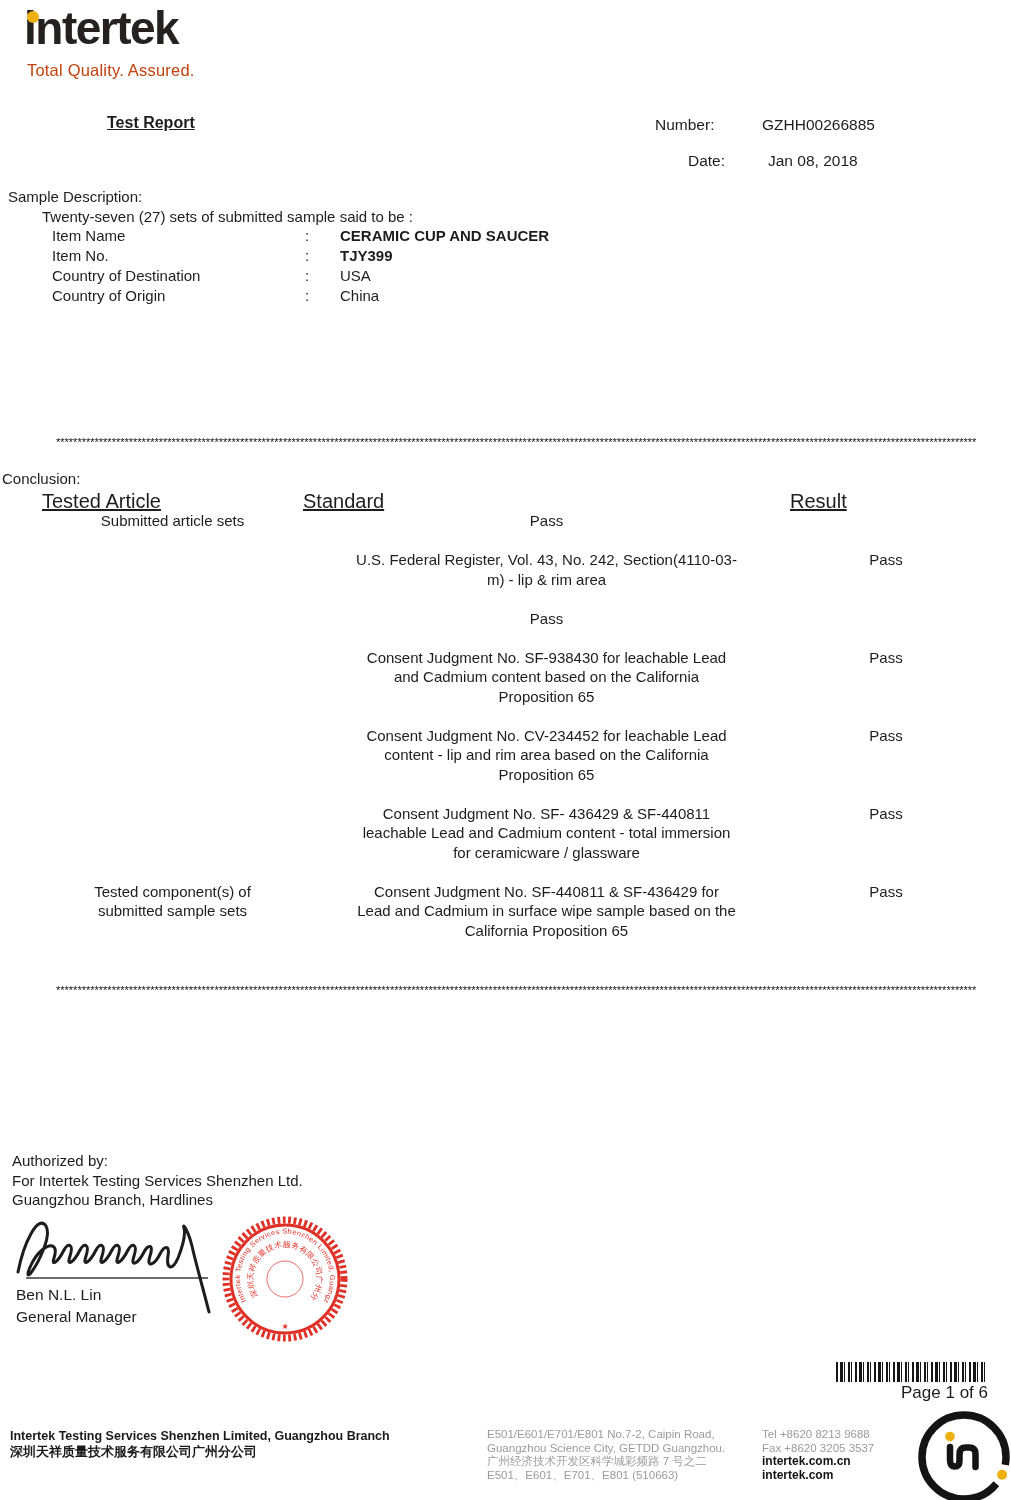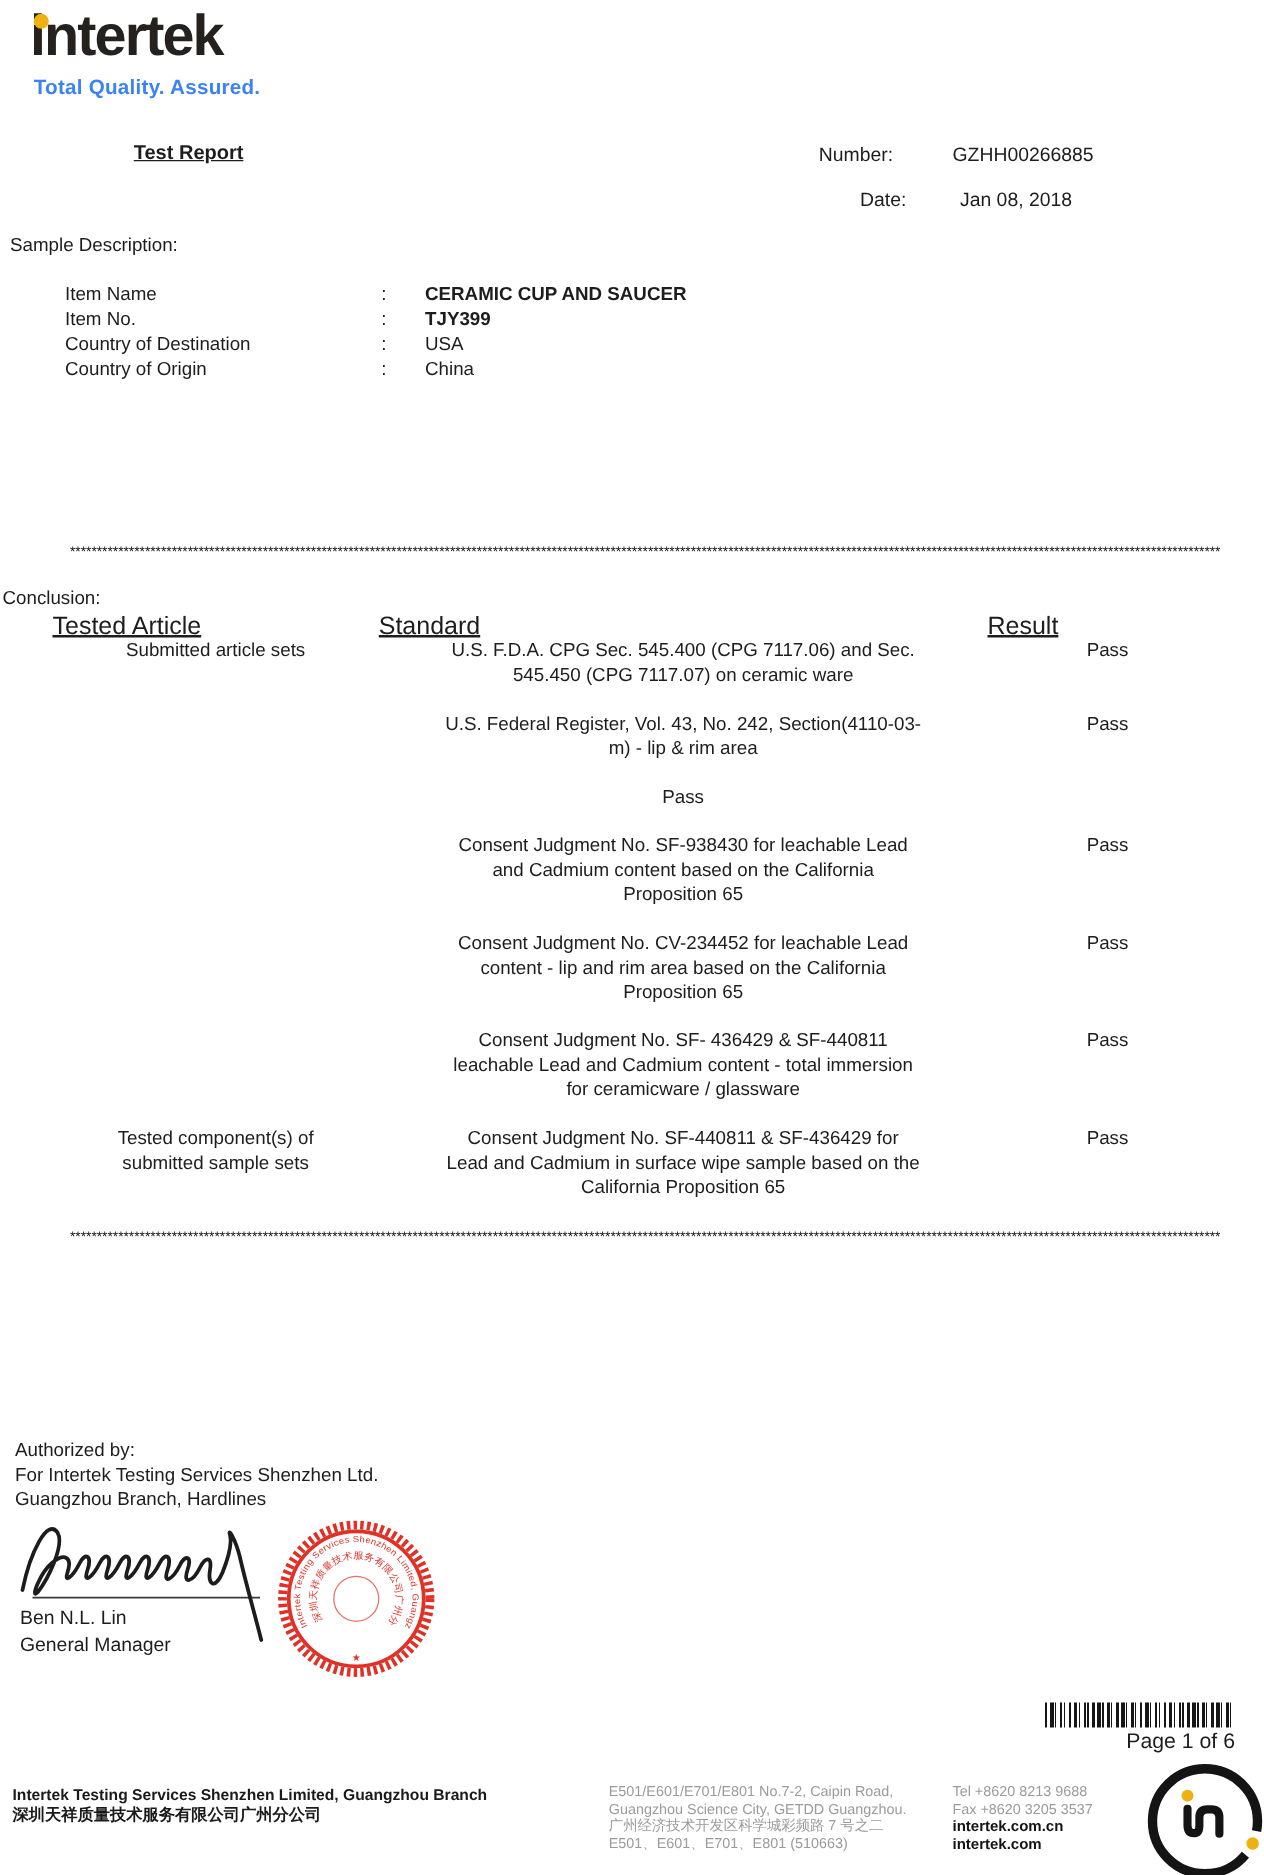--- a/index.html
+++ b/index.html
@@ -3,21 +3,21 @@
 <meta charset="utf-8">
 <style>
   html,body{margin:0;padding:0;background:#fff;}
   .page{position:relative;width:1011px;height:1500px;background:#fff;overflow:hidden;
         font-family:"Liberation Sans",sans-serif;color:#1d1d1d;}
   .abs{position:absolute;}
 
   
   .wordmark{font-size:46px;font-weight:bold;letter-spacing:-1.5px;color:#25211f;line-height:48px;}
   .logo-dot{position:absolute;left:3px;top:7px;width:12px;height:12px;border-radius:50%;background:#eeb111;}
-  .tagline{font-size:16.5px;font-weight:bold;color:#3b82f6;letter-spacing:0.2px;}
+  .tagline{font-size:16.5px;font-weight:normal;color:#c2410c;letter-spacing:0.2px;}
 
   
   .title{font-size:16px;font-weight:bold;text-decoration:underline;}
   .hlabel,.hvalue{font-size:15.5px;}
 
   
   .s15{font-size:15px;line-height:20px;}
   .frow{display:grid;grid-template-columns:253px 35px auto;height:20px;font-size:15px;}
   .fields .frow:nth-child(-n+2) .fval{font-weight:bold;}
 
@@ -58,20 +58,21 @@
   </div>
   <div class="abs tagline" style="left:27px;top:61px;">Total Quality. Assured.</div>
 
   <div class="abs title" style="left:107px;top:114px;">Test Report</div>
   <span class="abs hlabel" style="left:655px;top:116px;">Number:</span>
   <span class="abs hvalue" style="left:762px;top:116px;">GZHH00266885</span>
   <span class="abs hlabel" style="left:688px;top:152px;">Date:</span>
   <span class="abs hvalue" style="left:768px;top:152px;">Jan 08, 2018</span>
 
   <div class="abs s15" style="left:8px;top:187px;">Sample Description:</div>
+  <div class="abs s15" style="left:42px;top:207px;">Twenty-seven (27) sets of submitted sample said to be :</div>
   <div class="abs fields" style="left:52px;top:227px;">
     <div class="frow">
       <span>Item Name</span>
       <span>:</span>
       <span class="fval">CERAMIC CUP AND SAUCER</span>
     </div>
     <div class="frow">
       <span>Item No.</span>
       <span>:</span>
       <span class="fval">TJY399</span>
@@ -93,22 +94,20 @@
   <div class="abs s15" style="left:2px;top:469px;">Conclusion:</div>
   <div class="abs chead" style="left:42px;top:490px;">
     <div><span>Tested Article</span></div>
     <div><span>Standard</span></div>
     <div><span>Result</span></div>
   </div>
 
   <div class="abs ctable" style="left:42px;top:511px;text-align:center;">
     <div class="crow">
       <div class="c-art">Submitted article sets</div>
-      <div class="c-std">U.S. F.D.A. CPG Sec. 545.400 (CPG 7117.06) and Sec.
-545.450 (CPG 7117.07) on ceramic ware</div>
       <div class="c-res">Pass</div>
     </div>
     <div class="crow">
       <div class="c-art"></div>
       <div class="c-std">U.S. Federal Register, Vol. 43, No. 242, Section(4110-03-
 m) - lip &amp; rim area</div>
       <div class="c-res">Pass</div>
     </div>
     <div class="crow">
       <div class="c-art"></div>

